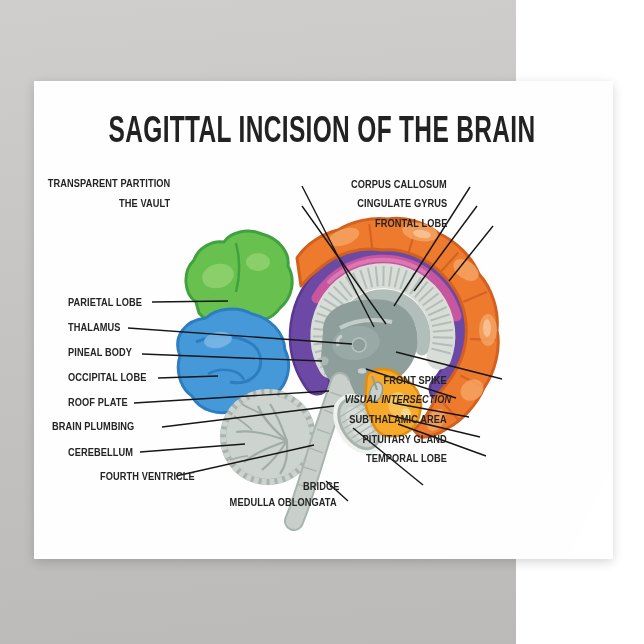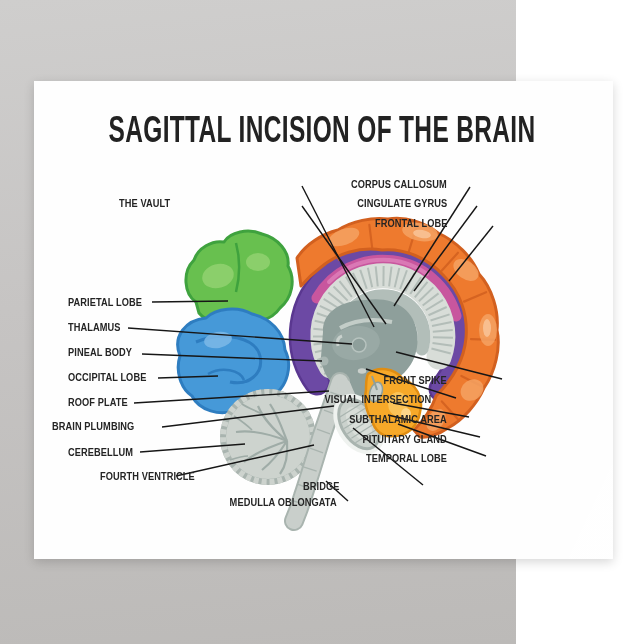--- a/index.html
+++ b/index.html
@@ -203,25 +203,26 @@
 
   <div id="labels-layer">
       <div class="anat-label al" style="left: 68px; top: 302px;"><span class="t">PARIETAL LOBE</span></div>
       <div class="anat-label al" style="left: 68px; top: 327px; text-align: center;"><span class="t">THALAMUS</span></div>
       <div class="anat-label al" style="left: 68px; top: 352px;"><span class="t">PINEAL BODY</span></div>
       <div class="anat-label al" style="left: 68px; top: 377px;"><span class="t">OCCIPITAL LOBE</span></div>
       <div class="anat-label al" style="left: 68px; top: 402px;"><span class="t">ROOF PLATE</span></div>
       <div class="anat-label al" style="left: 52px; top: 426px;"><span class="t">BRAIN PLUMBING</span></div>
       <div class="anat-label al" style="left: 68px; top: 452px;"><span class="t">CEREBELLUM</span></div>
       <div class="anat-label al" style="left: 68px; top: 476px; margin-left: 32px;"><span class="t">FOURTH VENTRICLE</span></div>
+      <div class="anat-label ar" style="right: 346px; top: 183px;"><span class="t">TRANSPARENT PARTITION</span></div>
       <div class="anat-label ar" style="right: 346px; top: 203px; text-decoration: underline;"><span class="t">THE VAULT</span></div>
       <div class="anat-label ar" style="right: 69px; top: 184px;"><span class="t">CORPUS CALLOSUM</span></div>
       <div class="anat-label ar" style="right: 69px; top: 203px;"><span class="t">CINGULATE GYRUS</span></div>
       <div class="anat-label ar" style="right: 69px; top: 223px;"><span class="t">FRONTAL LOBE</span></div>
       <div class="anat-label ar" style="right: 69px; top: 380px;"><span class="t">FRONT SPIKE</span></div>
-      <div class="anat-label ar" style="right: 85px; top: 399px;"><span class="t">VISUAL INTERSECTION</span></div>
+      <div class="anat-label ar" style="right: 65px; top: 399px; font-style: italic;"><span class="t">VISUAL INTERSECTION</span></div>
       <div class="anat-label ar" style="right: 69px; top: 419px;"><span class="t">SUBTHALAMIC AREA</span></div>
       <div class="anat-label ar" style="right: 69px; top: 439px;"><span class="t">PITUITARY GLAND</span></div>
       <div class="anat-label ar" style="right: 69px; top: 458px;"><span class="t">TEMPORAL LOBE</span></div>
       <div class="anat-label ar" style="right: 177px; top: 486px;"><span class="t">BRIDGE</span></div>
       <div class="anat-label ar" style="right: 179px; top: 502px;"><span class="t">MEDULLA OBLONGATA</span></div>
     </div>
 </div>
 
 </body></html>

